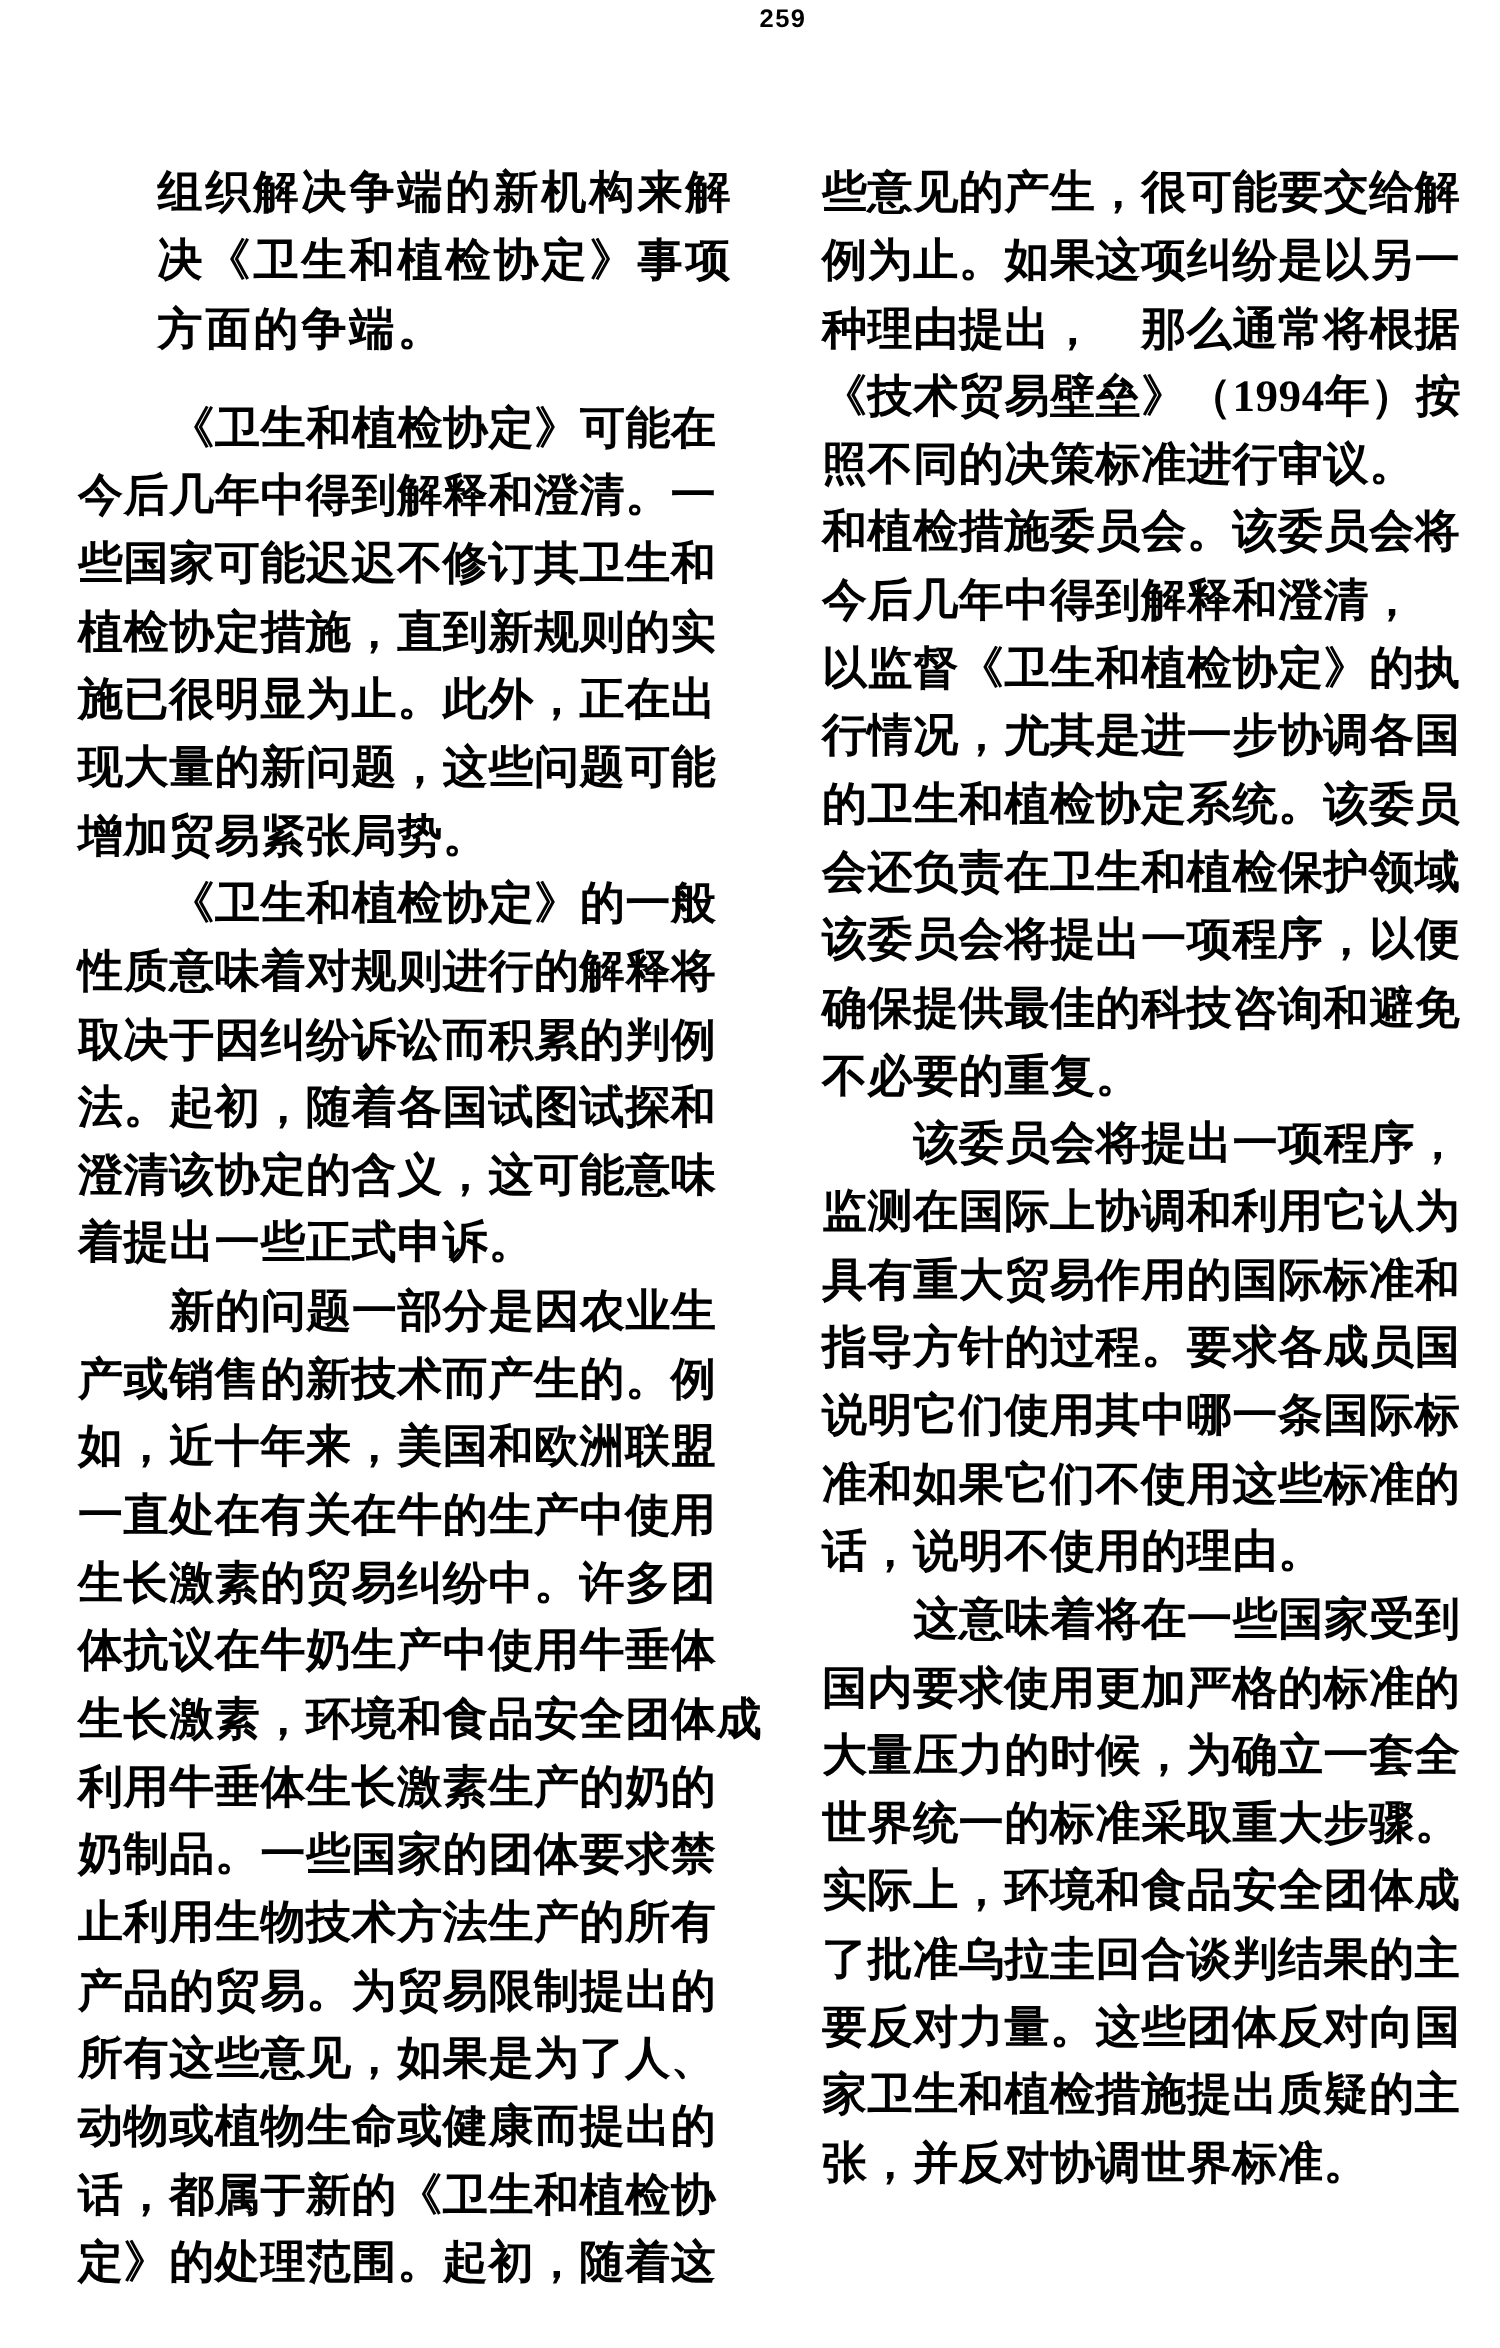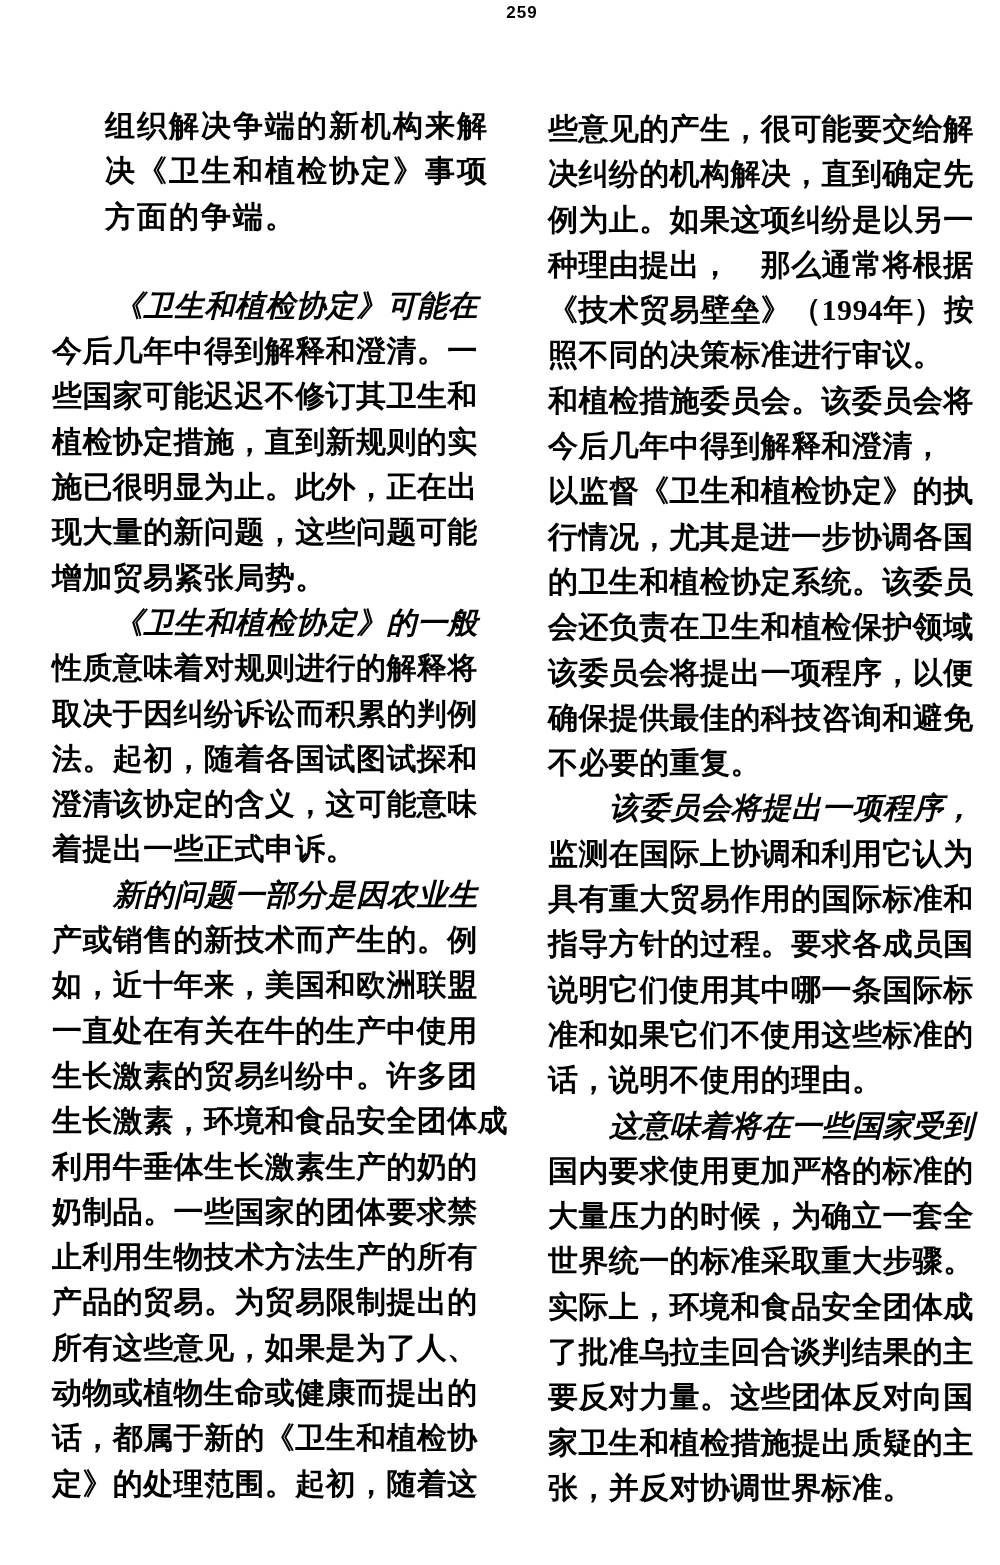--- a/index.html
+++ b/index.html
@@ -48,31 +48,29 @@
   .line {
     height: 45.3px;
     line-height: 45.3px;
     font-size: 30px;
     font-weight: bold;
     letter-spacing: 0.4px;
     white-space: nowrap;
   }
   
   .block.hanging {
-    margin-bottom: 41px; 
-    font-family: Liberation Mono, monospace;
+    margin-bottom: 21px; 
   }
   .block.hanging .line {
     padding-left: 53px;
     letter-spacing: 2px;
   }
   
   .line.first-indent {
     text-indent: 61px;
-    font-style: italic;
   }
 </style>
 </head>
 <body>
 
 <div class="page">
   <div class="page-number">259</div>
   <div class="columns">
     <div class="column" id="col-left">
         <div class="block hanging">
@@ -96,35 +94,35 @@
           <div class="line">法。起初，随着各国试图试探和</div>
           <div class="line">澄清该协定的含义，这可能意味</div>
           <div class="line">着提出一些正式申诉。</div>
         </div>
         <div class="block para">
           <div class="line first-indent">新的问题一部分是因农业生</div>
           <div class="line">产或销售的新技术而产生的。例</div>
           <div class="line">如，近十年来，美国和欧洲联盟</div>
           <div class="line">一直处在有关在牛的生产中使用</div>
           <div class="line">生长激素的贸易纠纷中。许多团</div>
+          <div class="line">体抗议在牛奶生产中使用牛垂体</div>
           <div class="line">生长激素，环境和食品安全团体成</div>
           <div class="line">利用牛垂体生长激素生产的奶的</div>
           <div class="line">奶制品。一些国家的团体要求禁</div>
           <div class="line">止利用生物技术方法生产的所有</div>
           <div class="line">产品的贸易。为贸易限制提出的</div>
           <div class="line">所有这些意见，如果是为了人、</div>
           <div class="line">动物或植物生命或健康而提出的</div>
           <div class="line">话，都属于新的《卫生和植检协</div>
           <div class="line">定》的处理范围。起初，随着这</div>
         </div>
       </div>
     <div class="column" id="col-right">
         <div class="block para">
           <div class="line">些意见的产生，很可能要交给解</div>
-          <div class="line">决纠纷的机构解决，直到确定先</div>
           <div class="line">例为止。如果这项纠纷是以另一</div>
           <div class="line">种理由提出，　那么通常将根据</div>
           <div class="line">《技术贸易壁垒》（1994年）按</div>
           <div class="line">照不同的决策标准进行审议。</div>
         </div>
         <div class="block para">
           <div class="line">和植检措施委员会。该委员会将</div>
           <div class="line">今后几年中得到解释和澄清，</div>
           <div class="line">以监督《卫生和植检协定》的执</div>
           <div class="line">行情况，尤其是进一步协调各国</div>

